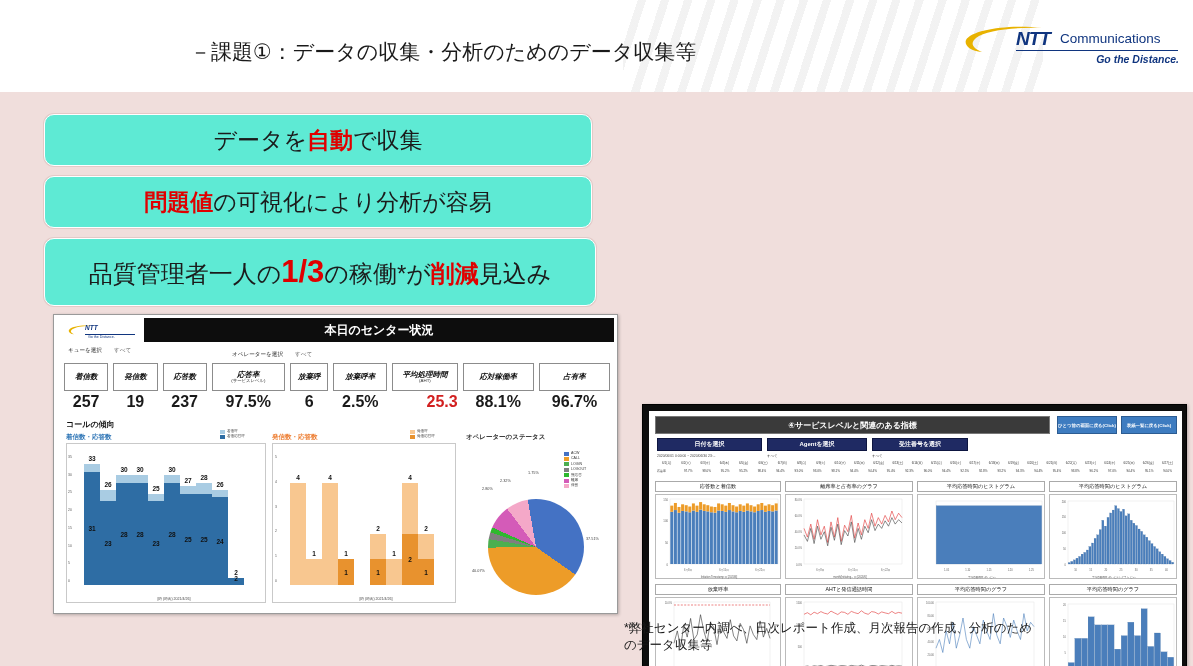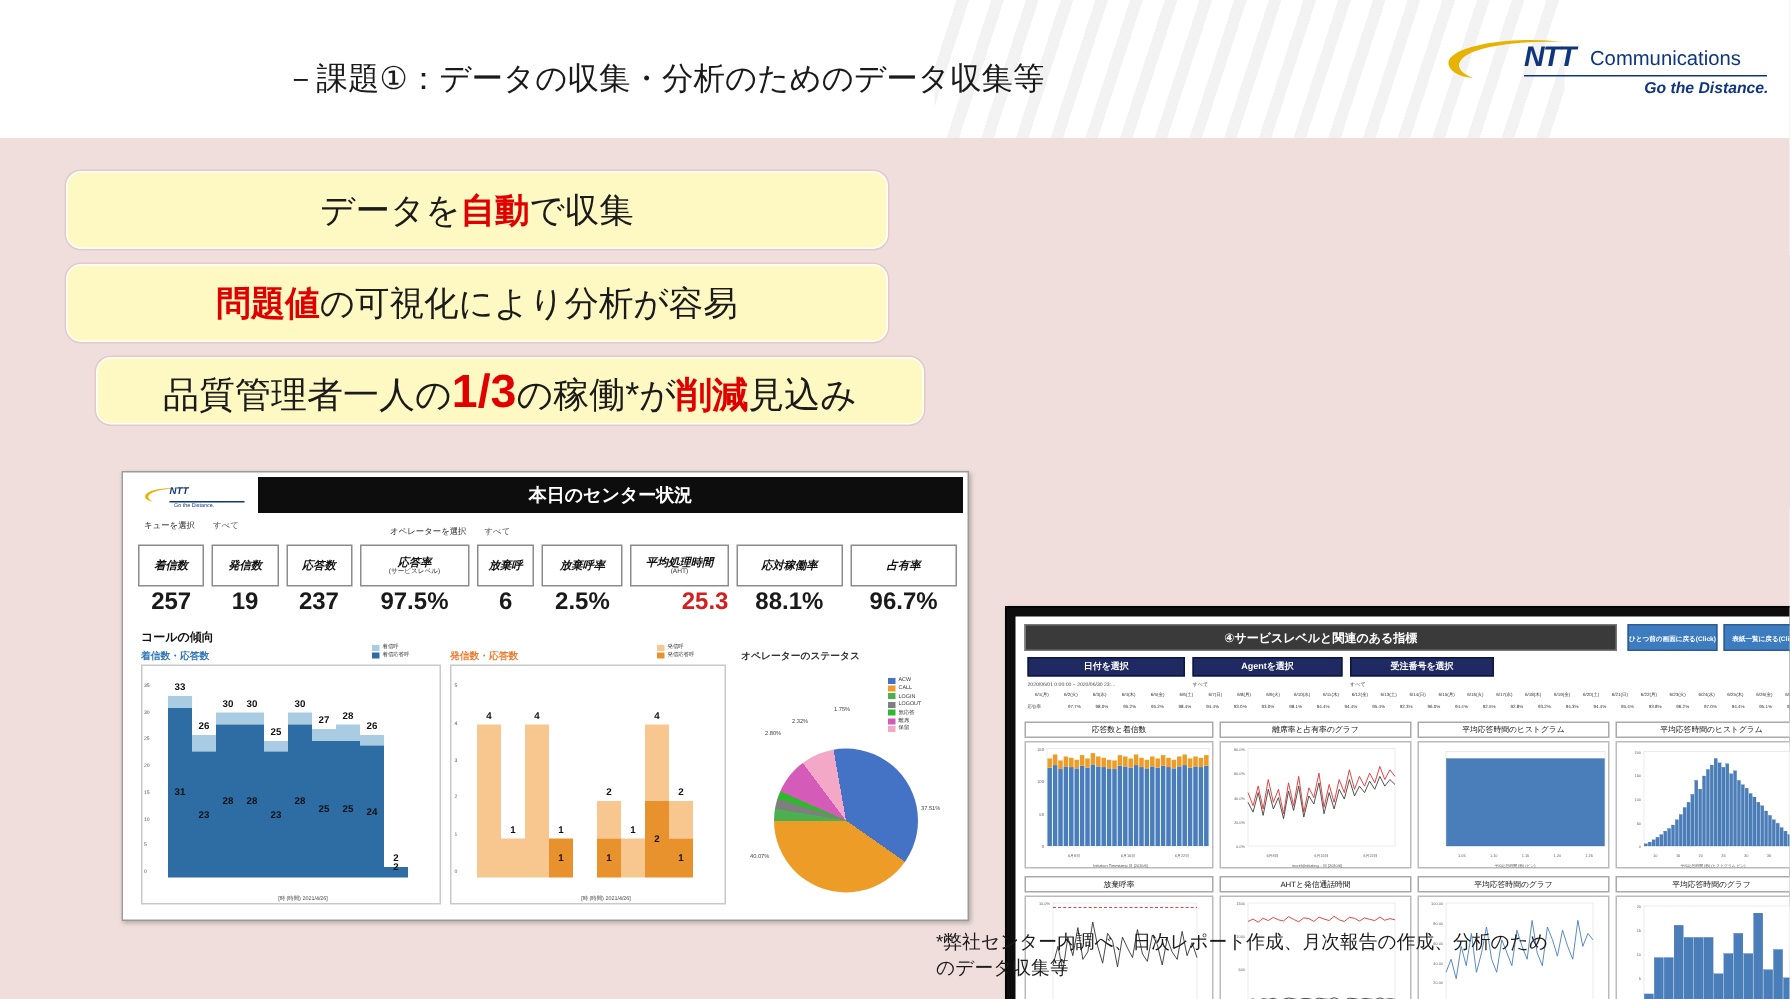--- a/index.html
+++ b/index.html
@@ -45,36 +45,36 @@
     font-weight: bold; color: #10357f; }
 
   
   .stage {
     position: absolute; left: 0; top: 92px; width: 1193px; height: 574px;
     background: #f0dedc;
   }
 
   
   .callout {
-    position: absolute; background: #fef9c3;
+    position: absolute; background: #5eead4;
     border: 1.4px solid #ffffff; border-radius: 10px;
     box-shadow: 0 0 0 1px #e3c9c7;
     display: flex; align-items: center; justify-content: center;
   }
   .c1 { left: 44px; top: 22px;  width: 548px; height: 52px; }
   .c2 { left: 44px; top: 84px;  width: 548px; height: 52px; }
-  .c3 { left: 44px; top: 146px; width: 552px; height: 45px; margin-left: 20px; }
+  .c3 { left: 44px; top: 146px; width: 552px; height: 68px; }
   .callout .txt { font-size: 23px; color: #1b1b1b; white-space: nowrap; }
   .c3 .txt { font-size: 24px; }
   .hl { color: #e00000; font-weight: bold; }
   .hl-big { color: #e00000; font-weight: bold; font-size: 31px; }
 
   
   .dash { position: absolute; background: #ffffff; border: 1px solid #9a9a9a;
-    box-shadow: 1px 1px 3px rgba(0,0,0,.25); overflow: hidden; margin-left: 28px; }
+    box-shadow: 1px 1px 3px rgba(0,0,0,.25); overflow: hidden; }
 
   
   .dash-left { left: 53px; top: 222px; width: 565px; height: 300px; }
   .dl-logo { position: absolute; left: 14px; top: 8px; width: 70px; height: 18px; }
   .dl-logo-sw { position: absolute; left: 0; top: 2px; width: 26px; height: 10px; }
   .dl-logo-t { position: absolute; left: 17px; top: 1px; font-size: 6.5px; font-weight: bold;
     font-style: italic; color: #10357f; }
   .dl-logo-line { position: absolute; left: 17px; top: 11px; width: 50px; height: .6px; background: #10357f; }
   .dl-logo-tag { position: absolute; left: 20px; top: 11.6px; font-size: 3.6px; color: #10357f; }
   .dl-banner { position: absolute; left: 90px; top: 3px; width: 470px; height: 24px;

